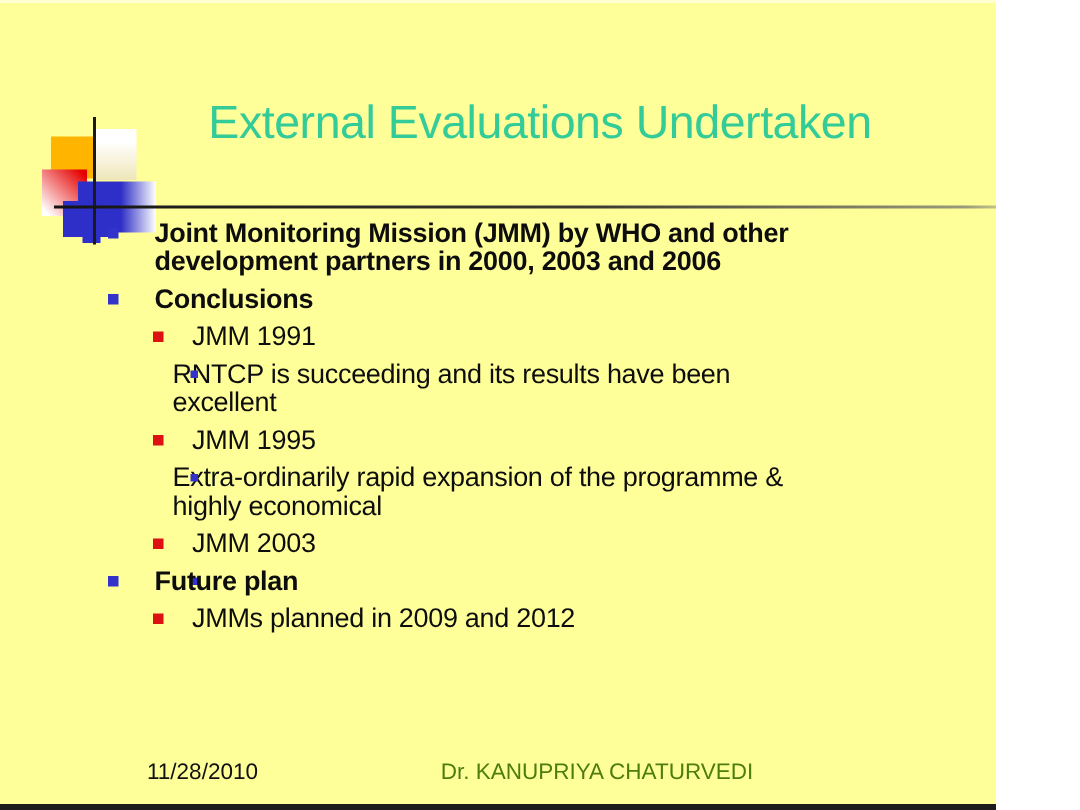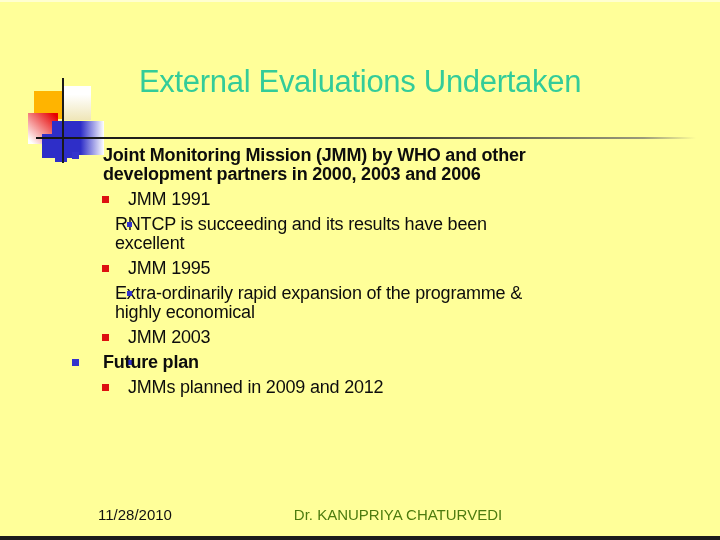--- a/index.html
+++ b/index.html
@@ -1,20 +1,20 @@
 <!DOCTYPE html>
 <html><head>
 <meta charset="utf-8">
 <style>
   html, body { margin:0; padding:0; }
   body { font-family: "Liberation Sans", "DejaVu Sans", sans-serif; }
 
   .slide {
     position: relative;
-    width: 720px; height: 540px;
+    width: 664px; height: 540px;
     background: #FFFF99;
     overflow: hidden;
   }
 
   
   .top-edge {
     position:absolute; left:0; top:0; width:720px; height:2px;
     background: rgba(255,255,255,0.55);
   }
   .bottom-edge {
@@ -92,20 +92,21 @@
   <div class="deco-blue-step"></div>
   <div class="deco-blue-step2"></div>
   <div class="deco-vline"></div>
   <div class="title-underline"></div>
 
   <div class="title">External Evaluations Undertaken</div>
 
   <div class="list">
       <div class="item l1 bold"><span class="bullet"></span><span class="itext">Joint Monitoring Mission (JMM) by WHO and other
 development partners in 2000, 2003 and 2006</span></div>
+      <div class="item l1 bold"><span class="bullet"></span><span class="itext">Conclusions</span></div>
       <div class="item l2"><span class="bullet"></span><span class="itext">JMM 1991</span></div>
       <div class="item l3"><span class="bullet"></span><span class="itext">RNTCP is succeeding and its results have been
 excellent</span></div>
       <div class="item l2"><span class="bullet"></span><span class="itext">JMM 1995</span></div>
       <div class="item l3"><span class="bullet"></span><span class="itext">Extra-ordinarily rapid expansion of the programme &amp;
 highly economical</span></div>
       <div class="item l2"><span class="bullet"></span><span class="itext">JMM 2003</span></div>
       <div class="item l3"><span class="bullet"></span></div>
       <div class="item l1 bold"><span class="bullet"></span><span class="itext">Future plan</span></div>
       <div class="item l2"><span class="bullet"></span><span class="itext">JMMs planned in 2009 and 2012</span></div>

